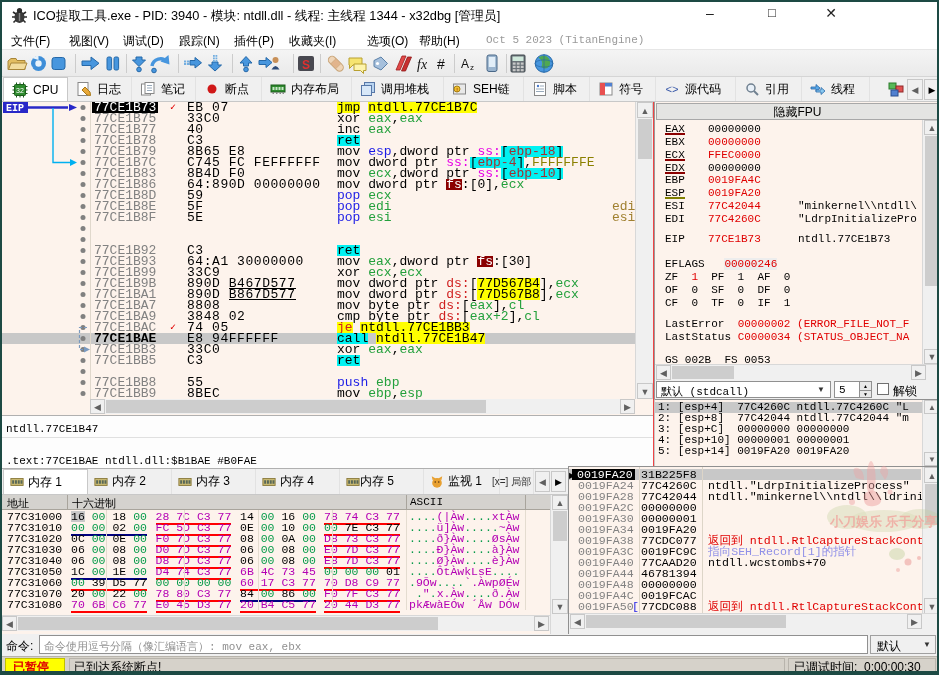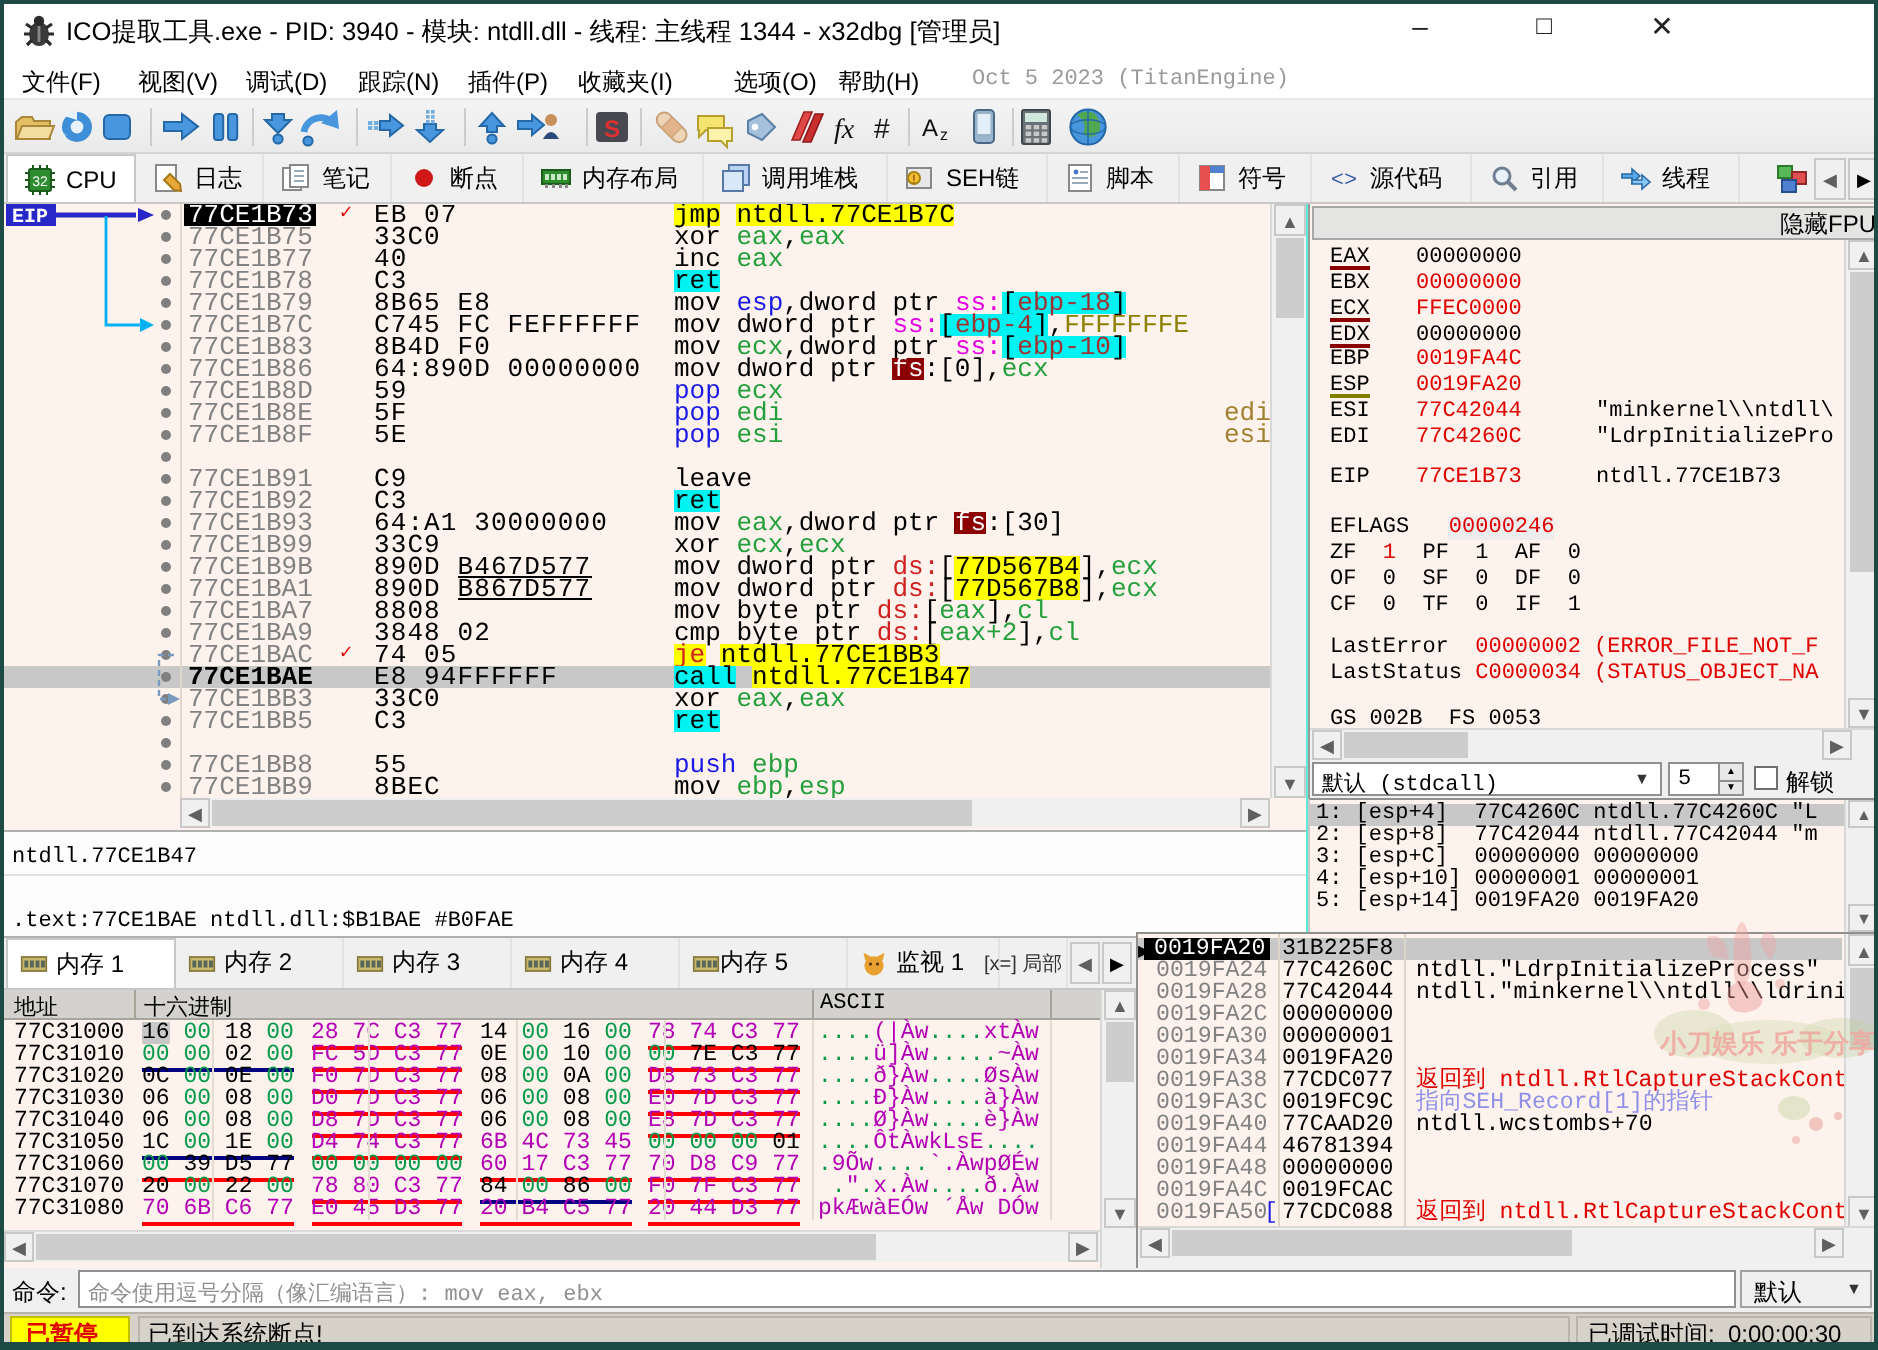--- a/index.html
+++ b/index.html
@@ -1,16 +1,16 @@
 <!DOCTYPE html>
 <html><head><meta charset="utf-8">
 <style>
 *{margin:0;padding:0;box-sizing:border-box}
 html,body{width:939px;height:675px;overflow:hidden;background:#fff;font-family:"Liberation Sans",sans-serif}
-#win{position:absolute;left:0;top:0;width:939px;height:675px;border:2px solid #1D4A44;border-bottom:4px solid #1D4A44;background:#5eead4;overflow:hidden}
+#win{position:absolute;left:0;top:0;width:939px;height:675px;border:2px solid #1D4A44;border-bottom:4px solid #1D4A44;background:#ef4444;overflow:hidden}
 .abs{position:absolute}
 .mono{font-family:"Liberation Mono",monospace;white-space:pre}
 .beige{background:#FDF3EC}
 .red{color:#E00000}.grn{color:#23A03C}.blu{color:#1A1AE6}.mag{color:#E600E6}
 .oli{color:#8B8000}.gry{color:#828282}.vio{color:#B400B4}.mar{color:#A03232}.red2{color:#D02020}
 .mono i{font-style:normal;color:#079B4A}.mono b{font-weight:normal;color:#B400B4}
 .byl{background:#FFFF00}.bcy{background:#00F2F2}
 .byl,.bcy,.bfs,.sel{display:inline-block;height:11px;line-height:11px;vertical-align:top}
 .bfs{background:#8B0000;color:#fff}
 .sel{background:#C8C8C8}
@@ -298,21 +298,20 @@
 <div class="abs mono" style="left:0;top:11px;width:633px;height:11px;font-size:13px;line-height:11px"><span class="abs gry" style="left:92px;top:0">77CE1B75</span><span class="abs" style="left:185px;top:0;letter-spacing:0.55px">33C0</span><span class="abs" style="left:335px;top:0">xor <span class="grn">eax</span>,<span class="grn">eax</span></span></div>
 <div class="abs mono" style="left:0;top:22px;width:633px;height:11px;font-size:13px;line-height:11px"><span class="abs gry" style="left:92px;top:0">77CE1B77</span><span class="abs" style="left:185px;top:0;letter-spacing:0.55px">40</span><span class="abs" style="left:335px;top:0">inc <span class="grn">eax</span></span></div>
 <div class="abs mono" style="left:0;top:33px;width:633px;height:11px;font-size:13px;line-height:11px"><span class="abs gry" style="left:92px;top:0">77CE1B78</span><span class="abs" style="left:185px;top:0;letter-spacing:0.55px">C3</span><span class="abs" style="left:335px;top:0"><span class="bcy">ret</span></span></div>
 <div class="abs mono" style="left:0;top:44px;width:633px;height:11px;font-size:13px;line-height:11px"><span class="abs gry" style="left:92px;top:0">77CE1B79</span><span class="abs" style="left:185px;top:0;letter-spacing:0.55px">8B65 E8</span><span class="abs" style="left:335px;top:0">mov <span class="blu">esp</span>,dword ptr <span class="mag">ss:</span><span class="bcy">[<span class="mar">ebp-18</span>]</span></span></div>
 <div class="abs mono" style="left:0;top:55px;width:633px;height:11px;font-size:13px;line-height:11px"><span class="abs gry" style="left:92px;top:0">77CE1B7C</span><span class="abs" style="left:185px;top:0;letter-spacing:0.55px">C745 FC FEFFFFFF</span><span class="abs" style="left:335px;top:0">mov dword ptr <span class="mag">ss:</span><span class="bcy">[<span class="mar">ebp-4</span>]</span>,<span class="oli">FFFFFFFE</span></span></div>
 <div class="abs mono" style="left:0;top:66px;width:633px;height:11px;font-size:13px;line-height:11px"><span class="abs gry" style="left:92px;top:0">77CE1B83</span><span class="abs" style="left:185px;top:0;letter-spacing:0.55px">8B4D F0</span><span class="abs" style="left:335px;top:0">mov <span class="grn">ecx</span>,dword ptr <span class="mag">ss:</span><span class="bcy">[<span class="mar">ebp-10</span>]</span></span></div>
 <div class="abs mono" style="left:0;top:77px;width:633px;height:11px;font-size:13px;line-height:11px"><span class="abs gry" style="left:92px;top:0">77CE1B86</span><span class="abs" style="left:185px;top:0;letter-spacing:0.55px">64:890D 00000000</span><span class="abs" style="left:335px;top:0">mov dword ptr <span class="bfs">fs</span>:[0],<span class="grn">ecx</span></span></div>
 <div class="abs mono" style="left:0;top:88px;width:633px;height:11px;font-size:13px;line-height:11px"><span class="abs gry" style="left:92px;top:0">77CE1B8D</span><span class="abs" style="left:185px;top:0;letter-spacing:0.55px">59</span><span class="abs" style="left:335px;top:0"><span class="blu">pop</span> <span class="grn">ecx</span></span></div>
 <div class="abs mono" style="left:0;top:99px;width:633px;height:11px;font-size:13px;line-height:11px"><span class="abs gry" style="left:92px;top:0">77CE1B8E</span><span class="abs" style="left:185px;top:0;letter-spacing:0.55px">5F</span><span class="abs" style="left:335px;top:0"><span class="blu">pop</span> <span class="grn">edi</span></span><span class="abs" style="left:610px;top:0;color:#A08030">edi</span></div>
 <div class="abs mono" style="left:0;top:110px;width:633px;height:11px;font-size:13px;line-height:11px"><span class="abs gry" style="left:92px;top:0">77CE1B8F</span><span class="abs" style="left:185px;top:0;letter-spacing:0.55px">5E</span><span class="abs" style="left:335px;top:0"><span class="blu">pop</span> <span class="grn">esi</span></span><span class="abs" style="left:610px;top:0;color:#A08030">esi</span></div>
-<div class="abs mono" style="left:0;top:132px;width:633px;height:11px;font-size:13px;line-height:11px"><span class="abs gry" style="left:92px;top:0">77CE1B91</span><span class="abs" style="left:185px;top:0;letter-spacing:0.55px">C9</span><span class="abs" style="left:335px;top:0">leave</span></div>
 <div class="abs mono" style="left:0;top:143px;width:633px;height:11px;font-size:13px;line-height:11px"><span class="abs gry" style="left:92px;top:0">77CE1B92</span><span class="abs" style="left:185px;top:0;letter-spacing:0.55px">C3</span><span class="abs" style="left:335px;top:0"><span class="bcy">ret</span></span></div>
 <div class="abs mono" style="left:0;top:154px;width:633px;height:11px;font-size:13px;line-height:11px"><span class="abs gry" style="left:92px;top:0">77CE1B93</span><span class="abs" style="left:185px;top:0;letter-spacing:0.55px">64:A1 30000000</span><span class="abs" style="left:335px;top:0">mov <span class="grn">eax</span>,dword ptr <span class="bfs">fs</span>:[30]</span></div>
 <div class="abs mono" style="left:0;top:165px;width:633px;height:11px;font-size:13px;line-height:11px"><span class="abs gry" style="left:92px;top:0">77CE1B99</span><span class="abs" style="left:185px;top:0;letter-spacing:0.55px">33C9</span><span class="abs" style="left:335px;top:0">xor <span class="grn">ecx</span>,<span class="grn">ecx</span></span></div>
 <div class="abs mono" style="left:0;top:176px;width:633px;height:11px;font-size:13px;line-height:11px"><span class="abs gry" style="left:92px;top:0">77CE1B9B</span><span class="abs" style="left:185px;top:0;letter-spacing:0.55px">890D B467D577</span><span class="abs" style="left:226.5px;top:9.5px;width:67px;height:1.5px;background:#000"></span><span class="abs" style="left:335px;top:0">mov dword ptr <span class="red2">ds:</span>[<span class="byl">77D567B4</span>],<span class="grn">ecx</span></span></div>
 <div class="abs mono" style="left:0;top:187px;width:633px;height:11px;font-size:13px;line-height:11px"><span class="abs gry" style="left:92px;top:0">77CE1BA1</span><span class="abs" style="left:185px;top:0;letter-spacing:0.55px">890D B867D577</span><span class="abs" style="left:226.5px;top:9.5px;width:67px;height:1.5px;background:#000"></span><span class="abs" style="left:335px;top:0">mov dword ptr <span class="red2">ds:</span>[<span class="byl">77D567B8</span>],<span class="grn">ecx</span></span></div>
 <div class="abs mono" style="left:0;top:198px;width:633px;height:11px;font-size:13px;line-height:11px"><span class="abs gry" style="left:92px;top:0">77CE1BA7</span><span class="abs" style="left:185px;top:0;letter-spacing:0.55px">8808</span><span class="abs" style="left:335px;top:0">mov byte ptr <span class="red2">ds:</span>[<span class="grn">eax</span>],<span class="grn">cl</span></span></div>
 <div class="abs mono" style="left:0;top:209px;width:633px;height:11px;font-size:13px;line-height:11px"><span class="abs gry" style="left:92px;top:0">77CE1BA9</span><span class="abs" style="left:185px;top:0;letter-spacing:0.55px">3848 02</span><span class="abs" style="left:335px;top:0">cmp byte ptr <span class="red2">ds:</span>[<span class="grn">eax+2</span>],<span class="grn">cl</span></span></div>
 <div class="abs mono" style="left:0;top:220px;width:633px;height:11px;font-size:13px;line-height:11px"><span class="abs gry" style="left:92px;top:0">77CE1BAC</span><span class="abs red" style="left:168px;top:0;font-size:10px">✓</span><span class="abs" style="left:185px;top:0;letter-spacing:0.55px">74 05</span><span class="abs" style="left:335px;top:0"><span class="byl red2">je</span> <span class="byl">ntdll.77CE1BB3</span></span></div>
 <div class="abs mono" style="left:0;top:231px;width:633px;height:11px;background:#C8C8C8;font-size:13px;line-height:11px"><span class="abs" style="left:92px;top:0;color:#000;font-weight:bold">77CE1BAE</span><span class="abs" style="left:185px;top:0;letter-spacing:0.55px">E8 94FFFFFF</span><span class="abs" style="left:335px;top:0"><span class="bcy">call</span> <span class="byl">ntdll.77CE1B47</span></span></div>
 <div class="abs mono" style="left:0;top:242px;width:633px;height:11px;font-size:13px;line-height:11px"><span class="abs gry" style="left:92px;top:0">77CE1BB3</span><span class="abs" style="left:185px;top:0;letter-spacing:0.55px">33C0</span><span class="abs" style="left:335px;top:0">xor <span class="grn">eax</span>,<span class="grn">eax</span></span></div>
@@ -482,21 +481,21 @@
 <div class="sbb" style="left:1px;top:104px;width:16px;height:15px;line-height:15px;font-size:9px">▼</div>
 <div class="thumb" style="left:2px;top:16px;width:14px;height:30px"></div>
 </div>
 <div class="abs" style="left:0;top:120px;width:548px;height:16px;background:#F0F0F0;border-top:1px solid #D8D8D8">
 <div class="sbb" style="left:0;top:0;width:15px;height:15px;line-height:15px;font-size:9px">◀</div>
 <div class="sbb" style="left:532px;top:0;width:15px;height:15px;line-height:15px;font-size:9px">▶</div>
 <div class="thumb" style="left:16px;top:1px;width:420px;height:13px"></div>
 </div>
 </div>
 <div class="abs beige" style="left:652px;top:100px;width:285px;height:297px;overflow:hidden;border-left:1px solid #9a9a9a">
-<div class="abs" style="left:1px;top:1px;width:283px;height:17px;background:#E4E4E2;border:1px solid #A8A8A8;text-align:right;font-size:12px;color:#000;line-height:16px">隐藏FPU</div>
+<div class="abs" style="left:1px;top:1px;width:283px;height:17px;background:#E4E4E2;border:1px solid #A8A8A8;text-align:center;font-size:12px;color:#000;line-height:16px">隐藏FPU</div>
 <div class="abs mono" style="left:10px;top:21px;width:275px;height:12px;font-size:11px;line-height:12px"><span style="position:absolute;left:0;top:0">EAX</span><span class="abs" style="left:0;top:9.5px;width:20px;height:2px;background:#8B0000"></span><span class="abs " style="left:43px;top:0">00000000</span></div>
 <div class="abs mono" style="left:10px;top:34px;width:275px;height:12px;font-size:11px;line-height:12px"><span style="position:absolute;left:0;top:0">EBX</span><span class="abs red" style="left:43px;top:0">00000000</span></div>
 <div class="abs mono" style="left:10px;top:47px;width:275px;height:12px;font-size:11px;line-height:12px"><span style="position:absolute;left:0;top:0">ECX</span><span class="abs" style="left:0;top:9.5px;width:20px;height:2px;background:#8B0000"></span><span class="abs red" style="left:43px;top:0">FFEC0000</span></div>
 <div class="abs mono" style="left:10px;top:60px;width:275px;height:12px;font-size:11px;line-height:12px"><span style="position:absolute;left:0;top:0">EDX</span><span class="abs" style="left:0;top:9.5px;width:20px;height:2px;background:#8B0000"></span><span class="abs " style="left:43px;top:0">00000000</span></div>
 <div class="abs mono" style="left:10px;top:72px;width:275px;height:12px;font-size:11px;line-height:12px"><span style="position:absolute;left:0;top:0">EBP</span><span class="abs red" style="left:43px;top:0">0019FA4C</span></div>
 <div class="abs mono" style="left:10px;top:85px;width:275px;height:12px;font-size:11px;line-height:12px"><span style="position:absolute;left:0;top:0">ESP</span><span class="abs" style="left:0;top:9.5px;width:20px;height:2px;background:#808000"></span><span class="abs red" style="left:43px;top:0">0019FA20</span></div>
 <div class="abs mono" style="left:10px;top:98px;width:275px;height:12px;font-size:11px;line-height:12px"><span style="position:absolute;left:0;top:0">ESI</span><span class="abs red" style="left:43px;top:0">77C42044</span><span class="abs " style="left:133px;top:0">"minkernel\\ntdll\</span></div>
 <div class="abs mono" style="left:10px;top:111px;width:275px;height:12px;font-size:11px;line-height:12px"><span style="position:absolute;left:0;top:0">EDI</span><span class="abs red" style="left:43px;top:0">77C4260C</span><span class="abs " style="left:133px;top:0">"LdrpInitializePro</span></div>
 <div class="abs mono" style="left:10px;top:131px;width:275px;height:12px;font-size:11px;line-height:12px"><span style="position:absolute;left:0;top:0">EIP</span><span class="abs red" style="left:43px;top:0">77CE1B73</span><span class="abs " style="left:133px;top:0">ntdll.77CE1B73</span></div>
 <div class="abs mono" style="left:10px;top:156px;font-size:11px">EFLAGS   <span class="red" style="background:#EDEDED">00000246</span></div>

